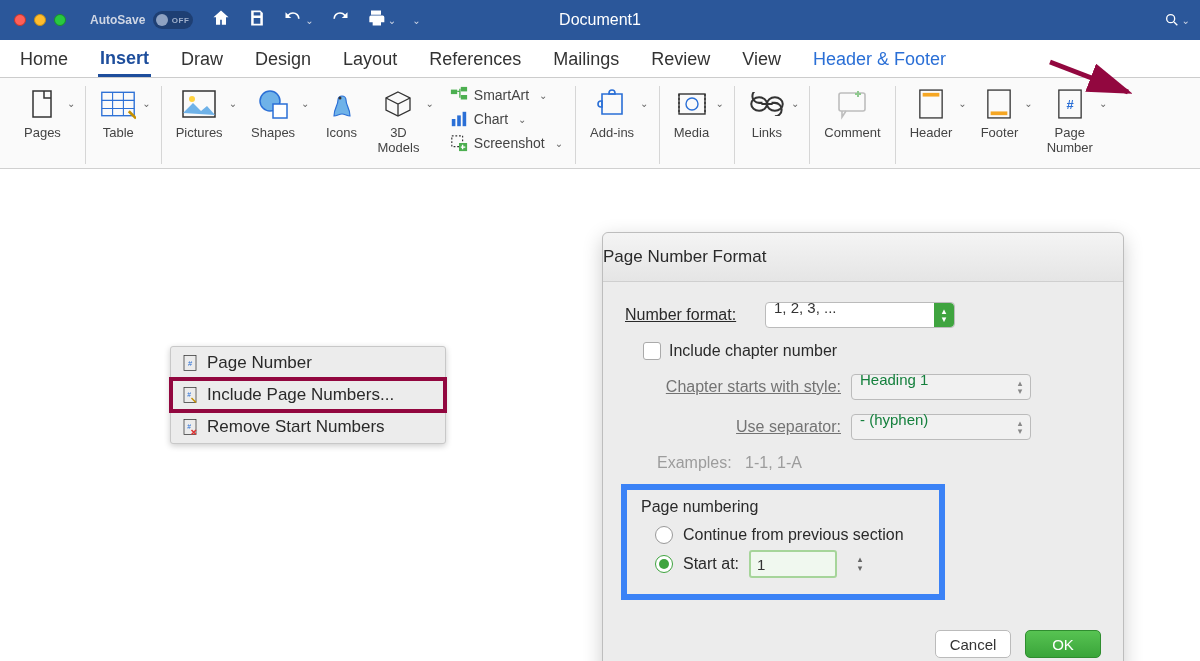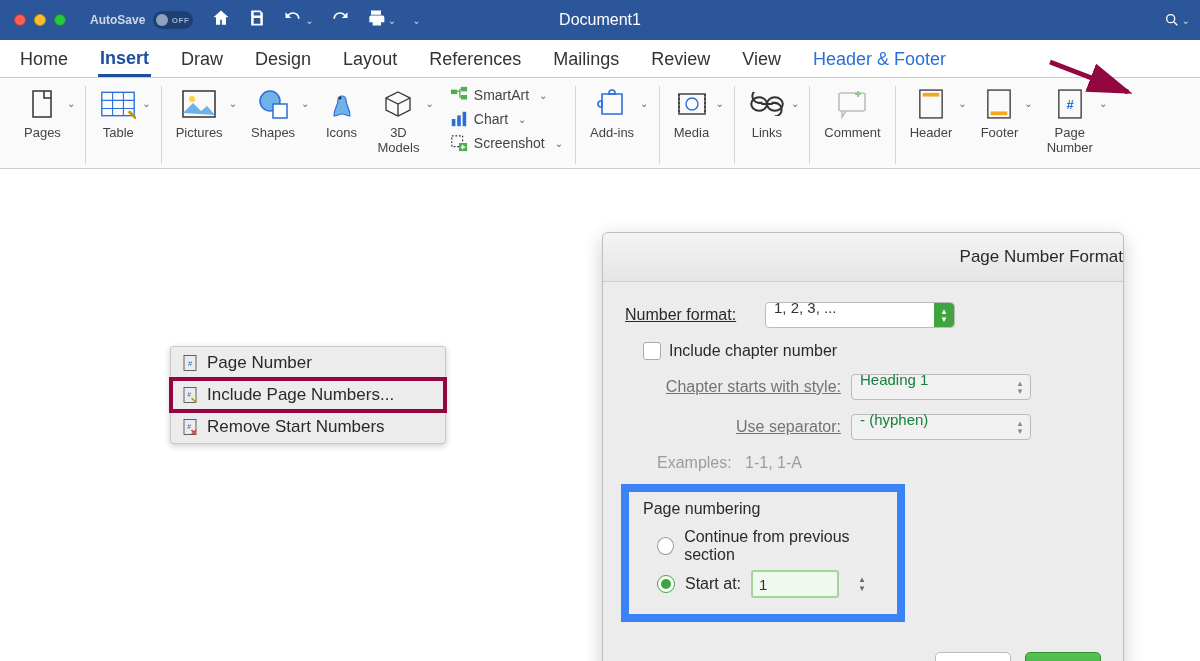--- a/index.html
+++ b/index.html
@@ -49,37 +49,37 @@
   .arrow-annot { position:absolute; top:58px; left:1048px; width:100px; height:40px; pointer-events:none; }
 
   
   .ctx-menu { position:absolute; top:346px; left:170px; width:276px; background:#ececec; border:1px solid #c8c8c8; border-radius:3px; box-shadow:0 2px 6px rgba(0,0,0,0.2); }
   .ctx-item { display:flex; align-items:center; gap:8px; padding:6px 10px; font-size:17px; color:#2a2a2a; }
   .ctx-item svg { width:18px; height:18px; flex:0 0 18px; }
   .ctx-item.hl { outline:4px solid #92073f; outline-offset:-2px; }
 
   
   .dialog { position:absolute; top:232px; left:602px; width:522px; background:#ececec; border:1px solid #bdbdbd; border-radius:6px; box-shadow:0 6px 20px rgba(0,0,0,0.2); }
-  .dlg-title { text-align:right; font-size:17px; color:#2a2a2a; padding:14px 0; background:linear-gradient(#f4f4f4,#e5e5e5); border-bottom:1px solid #cfcfcf; border-radius:6px 6px 0 0; }
+  .dlg-title { text-align:left; font-size:17px; color:#2a2a2a; padding:14px 0; background:linear-gradient(#f4f4f4,#e5e5e5); border-bottom:1px solid #cfcfcf; border-radius:6px 6px 0 0; }
   .dlg-body { padding:20px 22px 18px 22px; }
   .form-row { display:flex; align-items:center; margin-bottom:14px; }
   .form-row .flabel { font-size:16px; color:#2a2a2a; width:200px; text-align:right; padding-right:10px;text-decoration:underline; }
   .form-row .flabel.dis { color:#737373; }
   .select { position:relative; height:26px; background:#fff; border:1px solid #bbb; border-radius:4px; display:flex; align-items:center; padding:0 24px 16px 8px; font-size:15px; color:#333; }
   .select .arrows { position:absolute; right:0; top:0; width:20px; height:100%; display:flex; flex-direction:column; align-items:center; justify-content:center; }
   .select.green .arrows { background:#3fa43f; border-radius:0 4px 4px 0; }
   .select.green .arrows::before { content:"▴"; color:#fff; font-size:9px; line-height:8px; }
   .select.green .arrows::after { content:"▾"; color:#fff; font-size:9px; line-height:8px; }
   .select.plain .arrows::before { content:"▴"; color:#888; font-size:9px; line-height:8px; }
   .select.plain .arrows::after { content:"▾"; color:#888; font-size:9px; line-height:8px; }
   .select.dis { color:#15803d; background:#f1f1f1; }
   .checkbox { width:18px; height:18px; border:1px solid #aaa; border-radius:3px; background:#fff; margin-right:8px; }
   .examples { font-size:16px; color:#9c9c9c; margin:6px 0 12px 32px; }
 
-  .pn-section { position:relative; padding:8px 4px 10px 14px; border:8px solid #3b82f6; width:284px; margin-left:-4px; margin-bottom:12px; }
+  .pn-section { position:relative; padding:8px 4px 10px 14px; border:6px solid #3b82f6; width:324px; margin-left:-4px; margin-bottom:12px; }
   .pn-heading { font-size:16px; color:#2a2a2a; margin-bottom:10px; }
   .radio-row { display:flex; align-items:center; gap:10px; font-size:16px; color:#2a2a2a; margin:6px 0 6px 14px; }
   .radio { width:18px; height:18px; border-radius:50%; border:1.5px solid #999; background:#fff; position:relative; }
   .radio.checked { border-color:#3fa43f; }
   .radio.checked::after { content:""; position:absolute; width:10px; height:10px; background:#3fa43f; border-radius:50%; top:3px; left:3px; }
   .startat-input { width:88px; height:28px; border:2px solid #a6d59a; background:#f0f8ef; border-radius:3px; padding:0 6px; font-size:15px; color:#333; display:flex; align-items:center; }
   .stepper { width:14px; display:flex; flex-direction:column; margin-left:6px; font-size:9px; color:#666; line-height:9px; align-items:center; }
 
   .dlg-buttons { display:flex; justify-content:flex-end; gap:14px; padding:0 22px 18px 0; }
   .btn { width:76px; height:28px; border-radius:5px; font-size:15px; display:flex; align-items:center; justify-content:center; }

